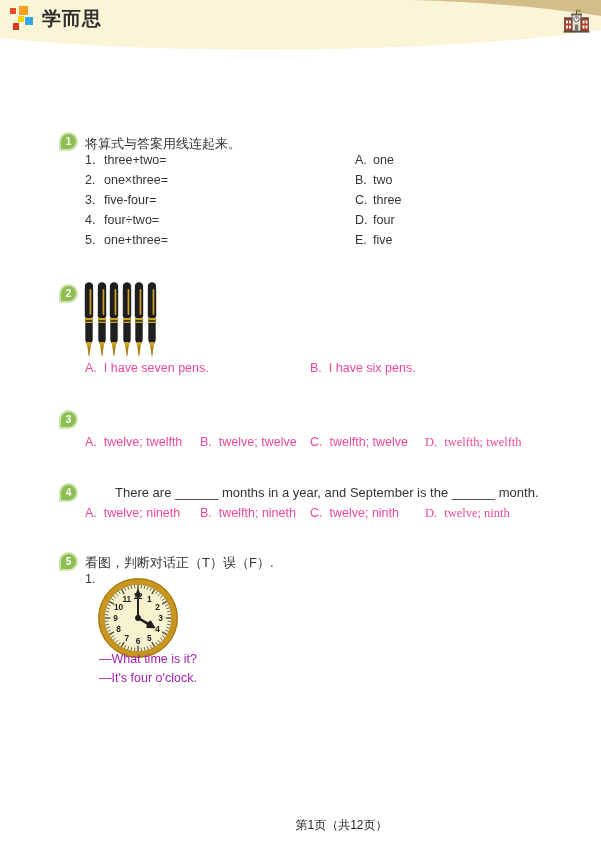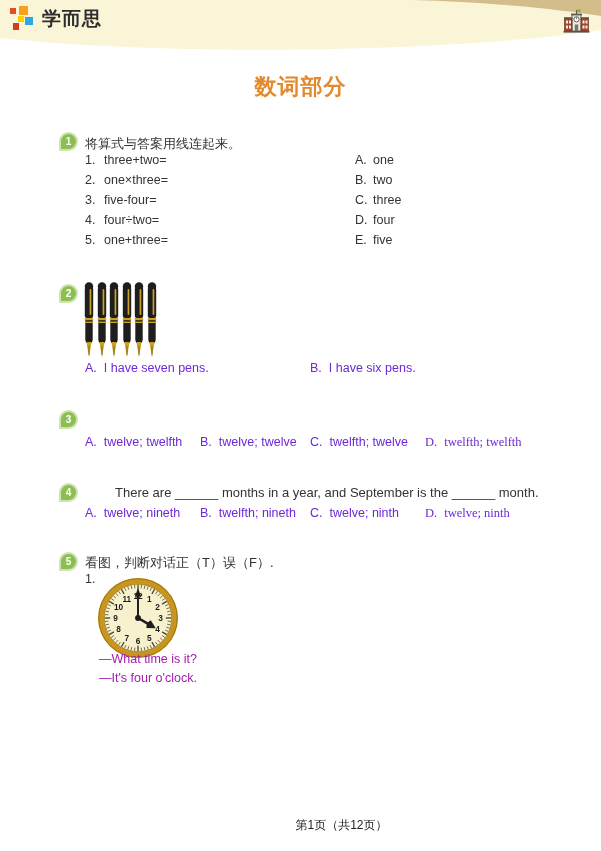--- a/index.html
+++ b/index.html
@@ -21,21 +21,21 @@
   
   .title{position:absolute;top:72px;left:0;width:100%;text-align:center;
          font-size:22px;font-weight:bold;color:#E18A2F;letter-spacing:1px;}
   
   .q{position:absolute;left:0;right:0;}
   .badge{position:absolute;left:59px;width:15px;height:15px;background:#8CBE52;
          border:2px solid #cfe3ae;border-radius:50% 50% 50% 0;color:#fff;
          font-size:10px;font-weight:bold;text-align:center;line-height:15px;}
   .prompt{position:absolute;left:85px;font-size:13px;color:#333;}
   .opt-no{margin-right:7px;}
-  .opt{font-size:12.5px;color:#6d28d9;}
+  .opt{font-size:12.5px;color:#ec4899;}
   
   .q1{top:131px;height:132px;}
   .q1 .badge{top:1px;}
   .q1 .prompt{top:4px;}
   .match-row{position:absolute;left:0;right:0;height:20px;font-size:12.5px;color:#333;}
   .match-row .mno{position:absolute;left:85px;}
   .match-row .mtext{position:absolute;left:104px;}
   .match-row .ano{position:absolute;left:355px;}
   .match-row .atext{position:absolute;left:373px;}
   
@@ -109,21 +109,20 @@
         <rect x="6" y="16.5" width="2" height="3" fill="#f2efe6"></rect>
         <rect x="19.5" y="11.5" width="2" height="3" fill="#f2efe6"></rect>
         <rect x="22.5" y="11.5" width="2" height="3" fill="#f2efe6"></rect>
         <rect x="19.5" y="16.5" width="2" height="3" fill="#f2efe6"></rect>
         <rect x="22.5" y="16.5" width="2" height="3" fill="#f2efe6"></rect>
         <rect x="0.5" y="22" width="26" height="1.6" fill="#55504a"></rect>
       </svg>
     </div>
   </div>
 
-  <div class="title">数词部分</div>
 
   <section class="q q1">
     <span class="badge">1</span>
     <div class="prompt">将算式与答案用线连起来。</div>
     <div class="match-row" style="top:22px">
       <span class="mno">1.</span>
       <span class="mtext">three+two=</span>
       <span class="ano">A.</span>
       <span class="atext">one</span>
     </div>

